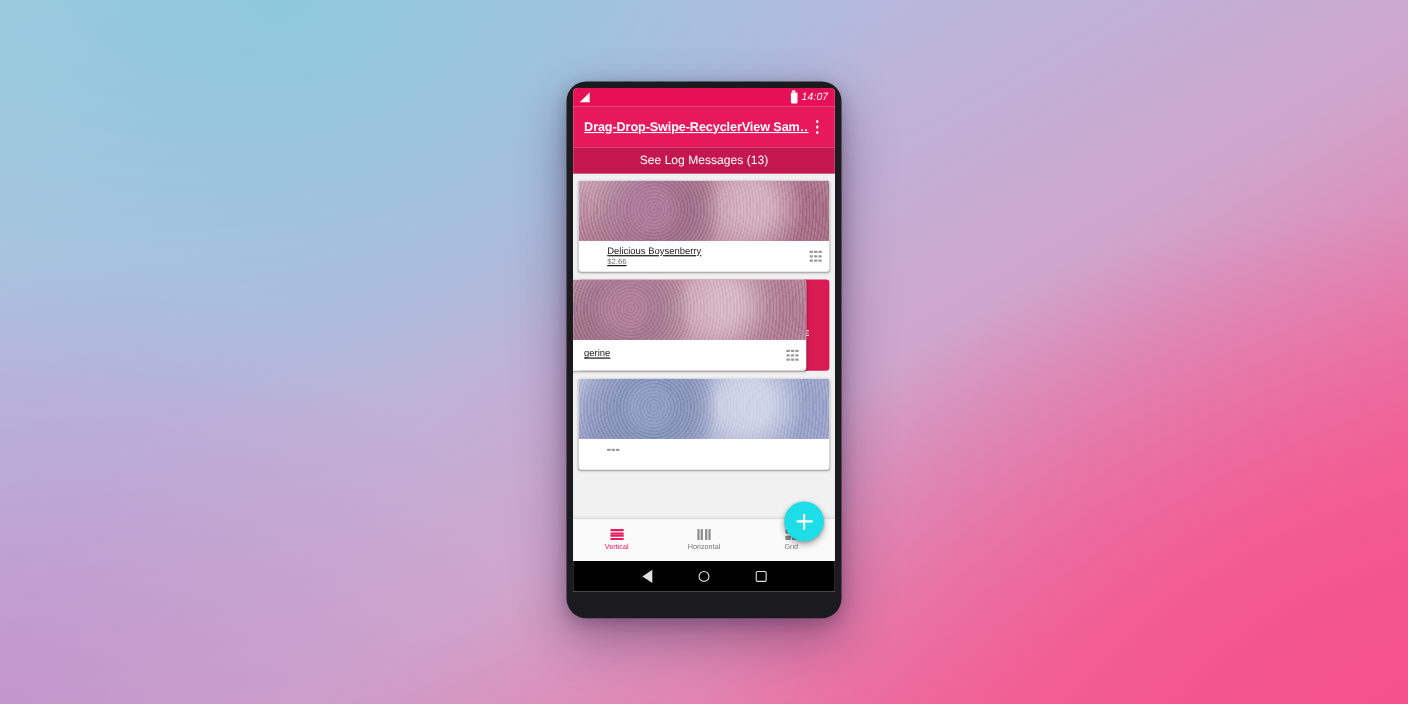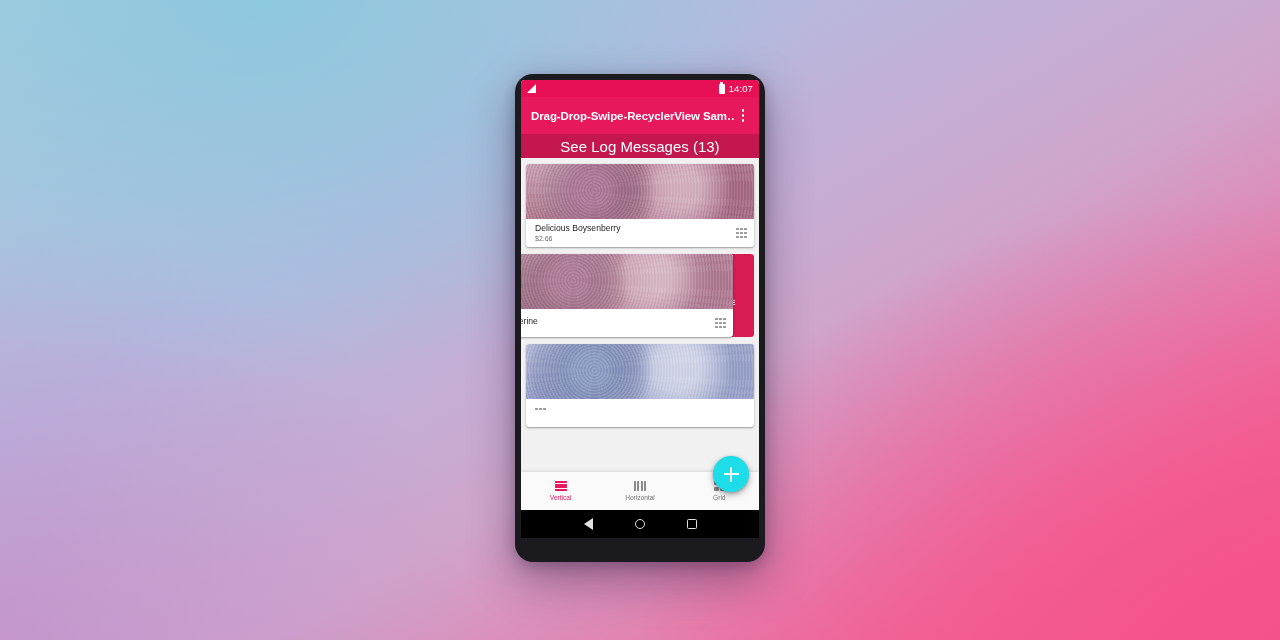--- a/index.html
+++ b/index.html
@@ -38,21 +38,21 @@
 
   
   .statusbar {
     height: 17px;
     background: #e81055;
     display: flex; align-items: center;
     padding: 0 6px;
     color: #fff;
   }
   .sb-left { flex: 0 0 auto; display: flex; align-items: center; }
-  .sb-right { margin-left: auto; display: flex; align-items: flex-end; gap: 4px; }
+  .sb-right { margin-left: auto; display: flex; align-items: flex-end; gap: 4px; font-style: italic; }
   .signal-tri {
     width: 0; height: 0;
     border-left: 9px solid transparent;
     border-bottom: 9px solid #ffffff;
   }
   .battery {
     width: 6px; height: 10px;
     background: #fff; border-radius: 1px;
     position: relative;
   }
@@ -72,37 +72,38 @@
     padding: 0 8px 0 10px;
   }
   .appbar-title {
     color: #fff;
     font-size: 11.5px;
     font-weight: bold;
     letter-spacing: -0.1px;
     white-space: nowrap;
     overflow: hidden;
     flex: 1 1 auto;
+    text-decoration: underline;
   }
   .overflow-dots {
     width: 16px; height: 20px;
     display: flex; flex-direction: column;
     align-items: center; justify-content: center;
     gap: 2.5px;
     flex: 0 0 auto;
     cursor: pointer;
   }
   .overflow-dots i { width: 2.5px; height: 2.5px; background: #fff; border-radius: 50%; display: block; }
 
   
   .logbar {
     height: 24px;
     background: #c4174f;
     display: flex; align-items: center; justify-content: center;
-    color: #fff; font-size: 15px;
+    color: #fff; font-size: 11px;
     cursor: pointer;
   }
 
   
   .list {
     position: relative;
     height: 342px;
     background: #f2f1f2;
     padding: 6px 0 0 0;
     overflow: hidden;
@@ -116,21 +117,22 @@
     background: #fff;
     border-radius: 3px;
     box-shadow: 0 1px 2.5px rgba(0,0,0,0.26), 0 1px 1px rgba(0,0,0,0.14);
     overflow: hidden;
     z-index: 2;
   }
   .card-img { height: 55px; width: 100%; position: relative; overflow: hidden; }
   .card-body {
     height: 28px;
     display: flex; align-items: center;
-    padding: 0 7px 0 9px;
+    padding: 0 7px 0 26px;
+    text-decoration: underline;
   }
   .card-text { flex: 1 1 auto; min-width: 0; }
   .card-title { font-size: 8.6px; color: #1d1d1d; line-height: 1.15; white-space: nowrap; }
   .card-price { font-size: 7px; color: #6d6d6d; margin-top: 1.5px; }
 
   .drag-handle {
     flex: 0 0 auto;
     width: 11px; height: 11px;
     display: grid;
     grid-template-columns: repeat(3, 1fr);

